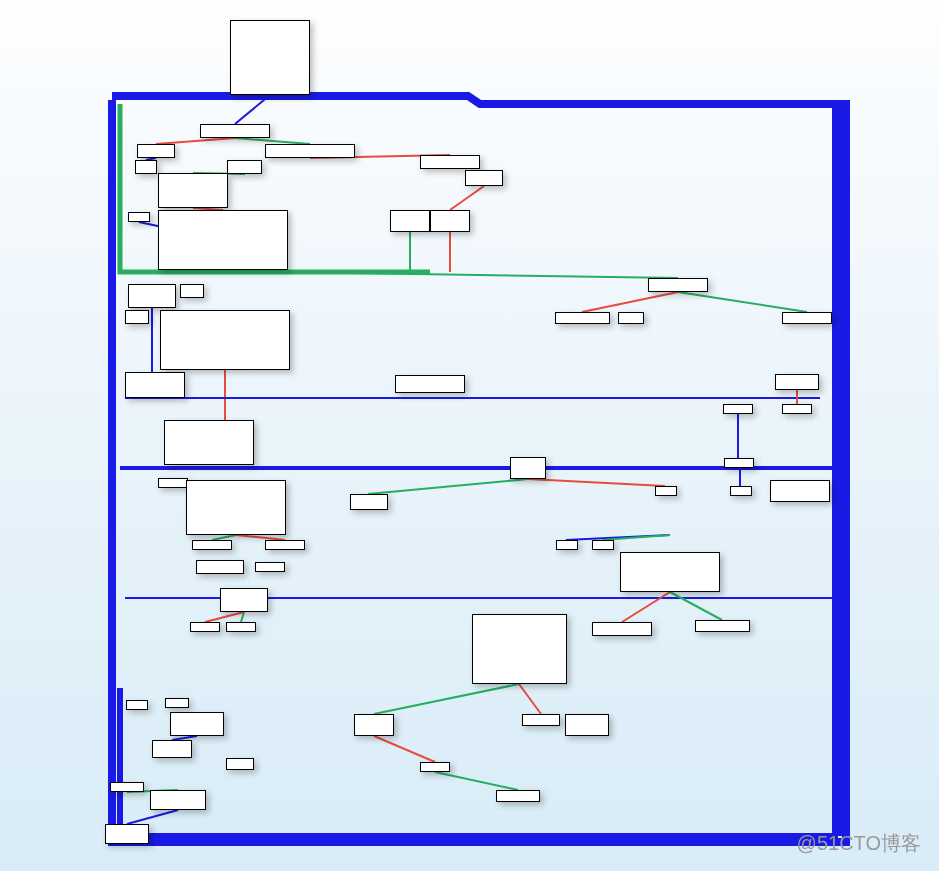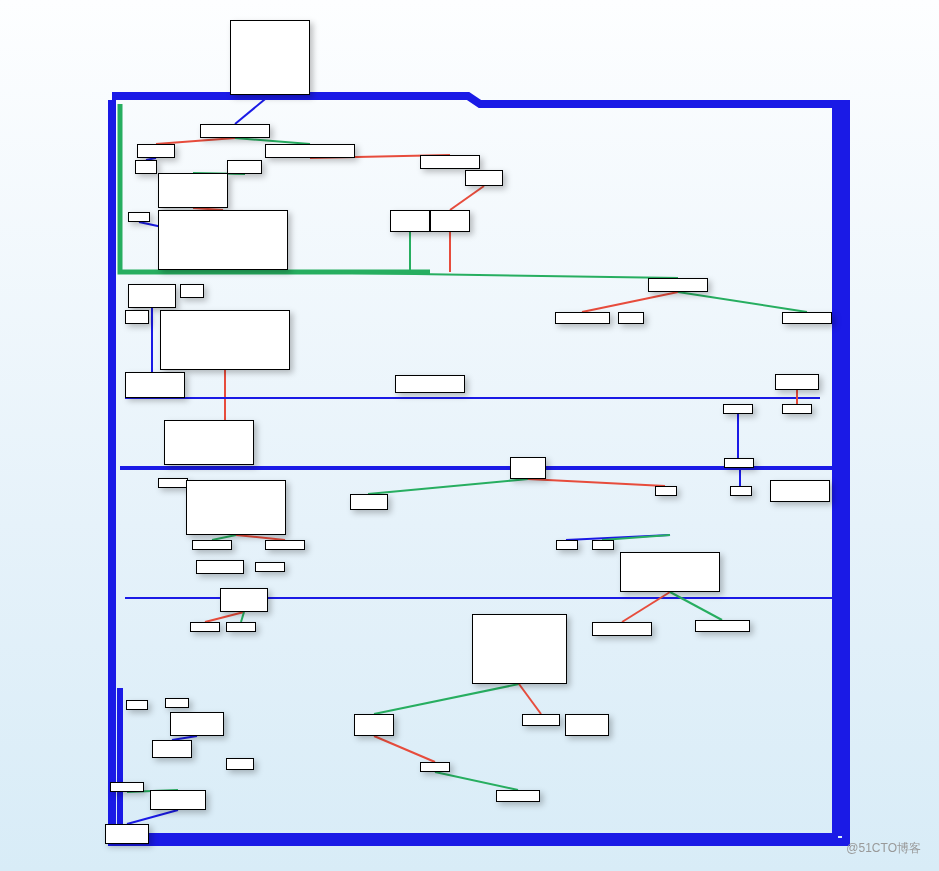--- a/index.html
+++ b/index.html
@@ -1,21 +1,21 @@
 <!DOCTYPE html>
 <html><head>
 <meta charset="utf-8">
 <style>
 html,body{margin:0;padding:0;width:939px;height:871px;overflow:hidden}
 body{background:linear-gradient(180deg,#fdfeff 0%,#e6f2fa 60%,#d8ecf7 100%);font-family:Arial,sans-serif}
 .canvas{position:absolute;top:0;left:0;width:939px;height:871px}
 .node{position:absolute;background:#fff;border:1px solid #000;box-sizing:border-box;box-shadow:3px 3px 6px rgba(0,0,0,.25)}
 .edge{position:absolute;pointer-events:none}
 .edge line{stroke-width:2}
-.watermark{position:absolute;right:18px;bottom:14px;color:#999;font-size:12px}
+.watermark{position:absolute;right:18px;bottom:14px;color:#999;font-size:20px}
 </style>
 </head>
 <body>
 
 <div class="canvas">
   <svg id="frame" class="edge" width="939" height="871">
       <polyline points="112,100 112,842 846,842 846,104 480,104 468,96 112,96" fill="none" stroke="#1a1ae6" stroke-width="8"></polyline>
       <polyline points="120,104 120,272 430,272" fill="none" stroke="#27ae60" stroke-width="5"></polyline>
       <polyline points="120,688 120,836 838,836" fill="none" stroke="#1a1ae6" stroke-width="6"></polyline>
       <polyline points="838,104 838,836" fill="none" stroke="#1a1ae6" stroke-width="12"></polyline>

